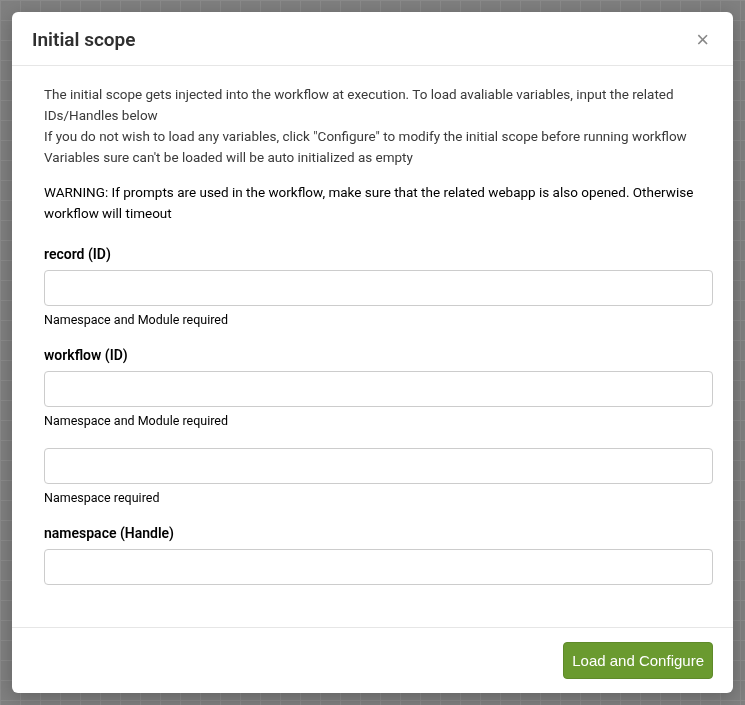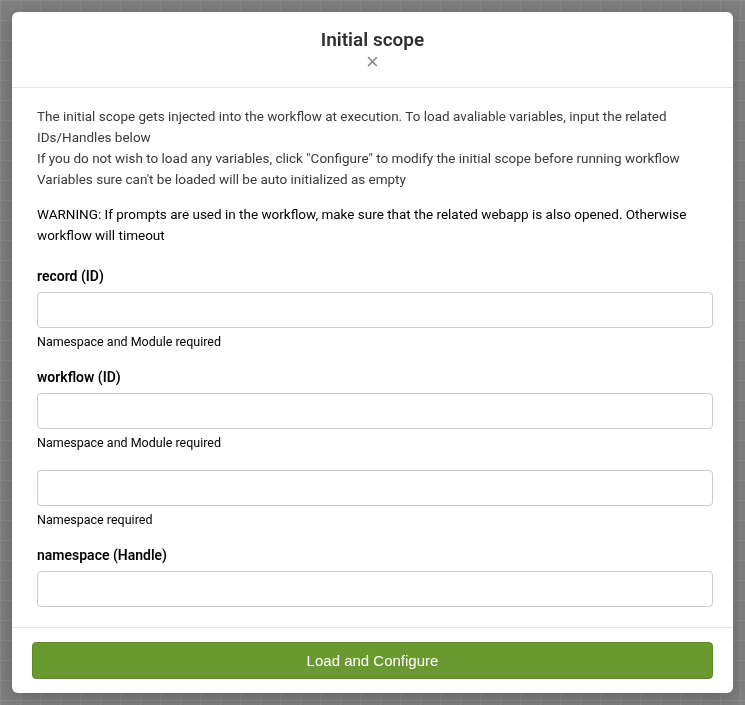--- a/index.html
+++ b/index.html
@@ -1,19 +1,18 @@
 <!DOCTYPE html>
 <html><head>
   <meta charset="utf-8">
   <style>
     * {
       box-sizing: border-box;
       margin: 0;
       padding: 0;
-      flex-direction: column;
     }
     body {
       font-family: -apple-system, BlinkMacSystemFont, "Segoe UI", Roboto, "Helvetica Neue", Arial, sans-serif;
       background: #7a7a7a;
       width: 745px;
       height: 705px;
       position: relative;
       overflow: hidden;
     }
     .grid-bg {
@@ -53,21 +52,21 @@
       background: none;
       border: none;
       font-size: 22px;
       line-height: 1;
       color: #888;
       cursor: pointer;
       padding: 0 4px;
       font-weight: 300;
     }
     .modal-body {
-      padding: 18px 20px 10px 25px;
+      padding: 18px 20px 10px 32px;
       flex: 1;
       overflow-y: auto;
     }
     .intro-text {
       color: #3a3a3a;
       font-size: 13.5px;
       line-height: 1.55;
       margin-bottom: 14px;
     }
     .intro-text p {
@@ -109,21 +108,21 @@
       border-top: 1px solid #e6e6e6;
       padding: 14px 20px;
       display: flex;
       justify-content: flex-end;
     }
     .btn-primary {
       background: #6a9a2f;
       color: #fff;
       border: 1px solid #5f8a2a;
       border-radius: 4px;
-      padding: 9px 18px;
+      padding: 9px 8px;
       font-size: 15px;
       font-weight: 500;
       cursor: pointer;
     }
   </style>
 </head>
 <body>
 
 <div class="grid-bg"></div>
 

